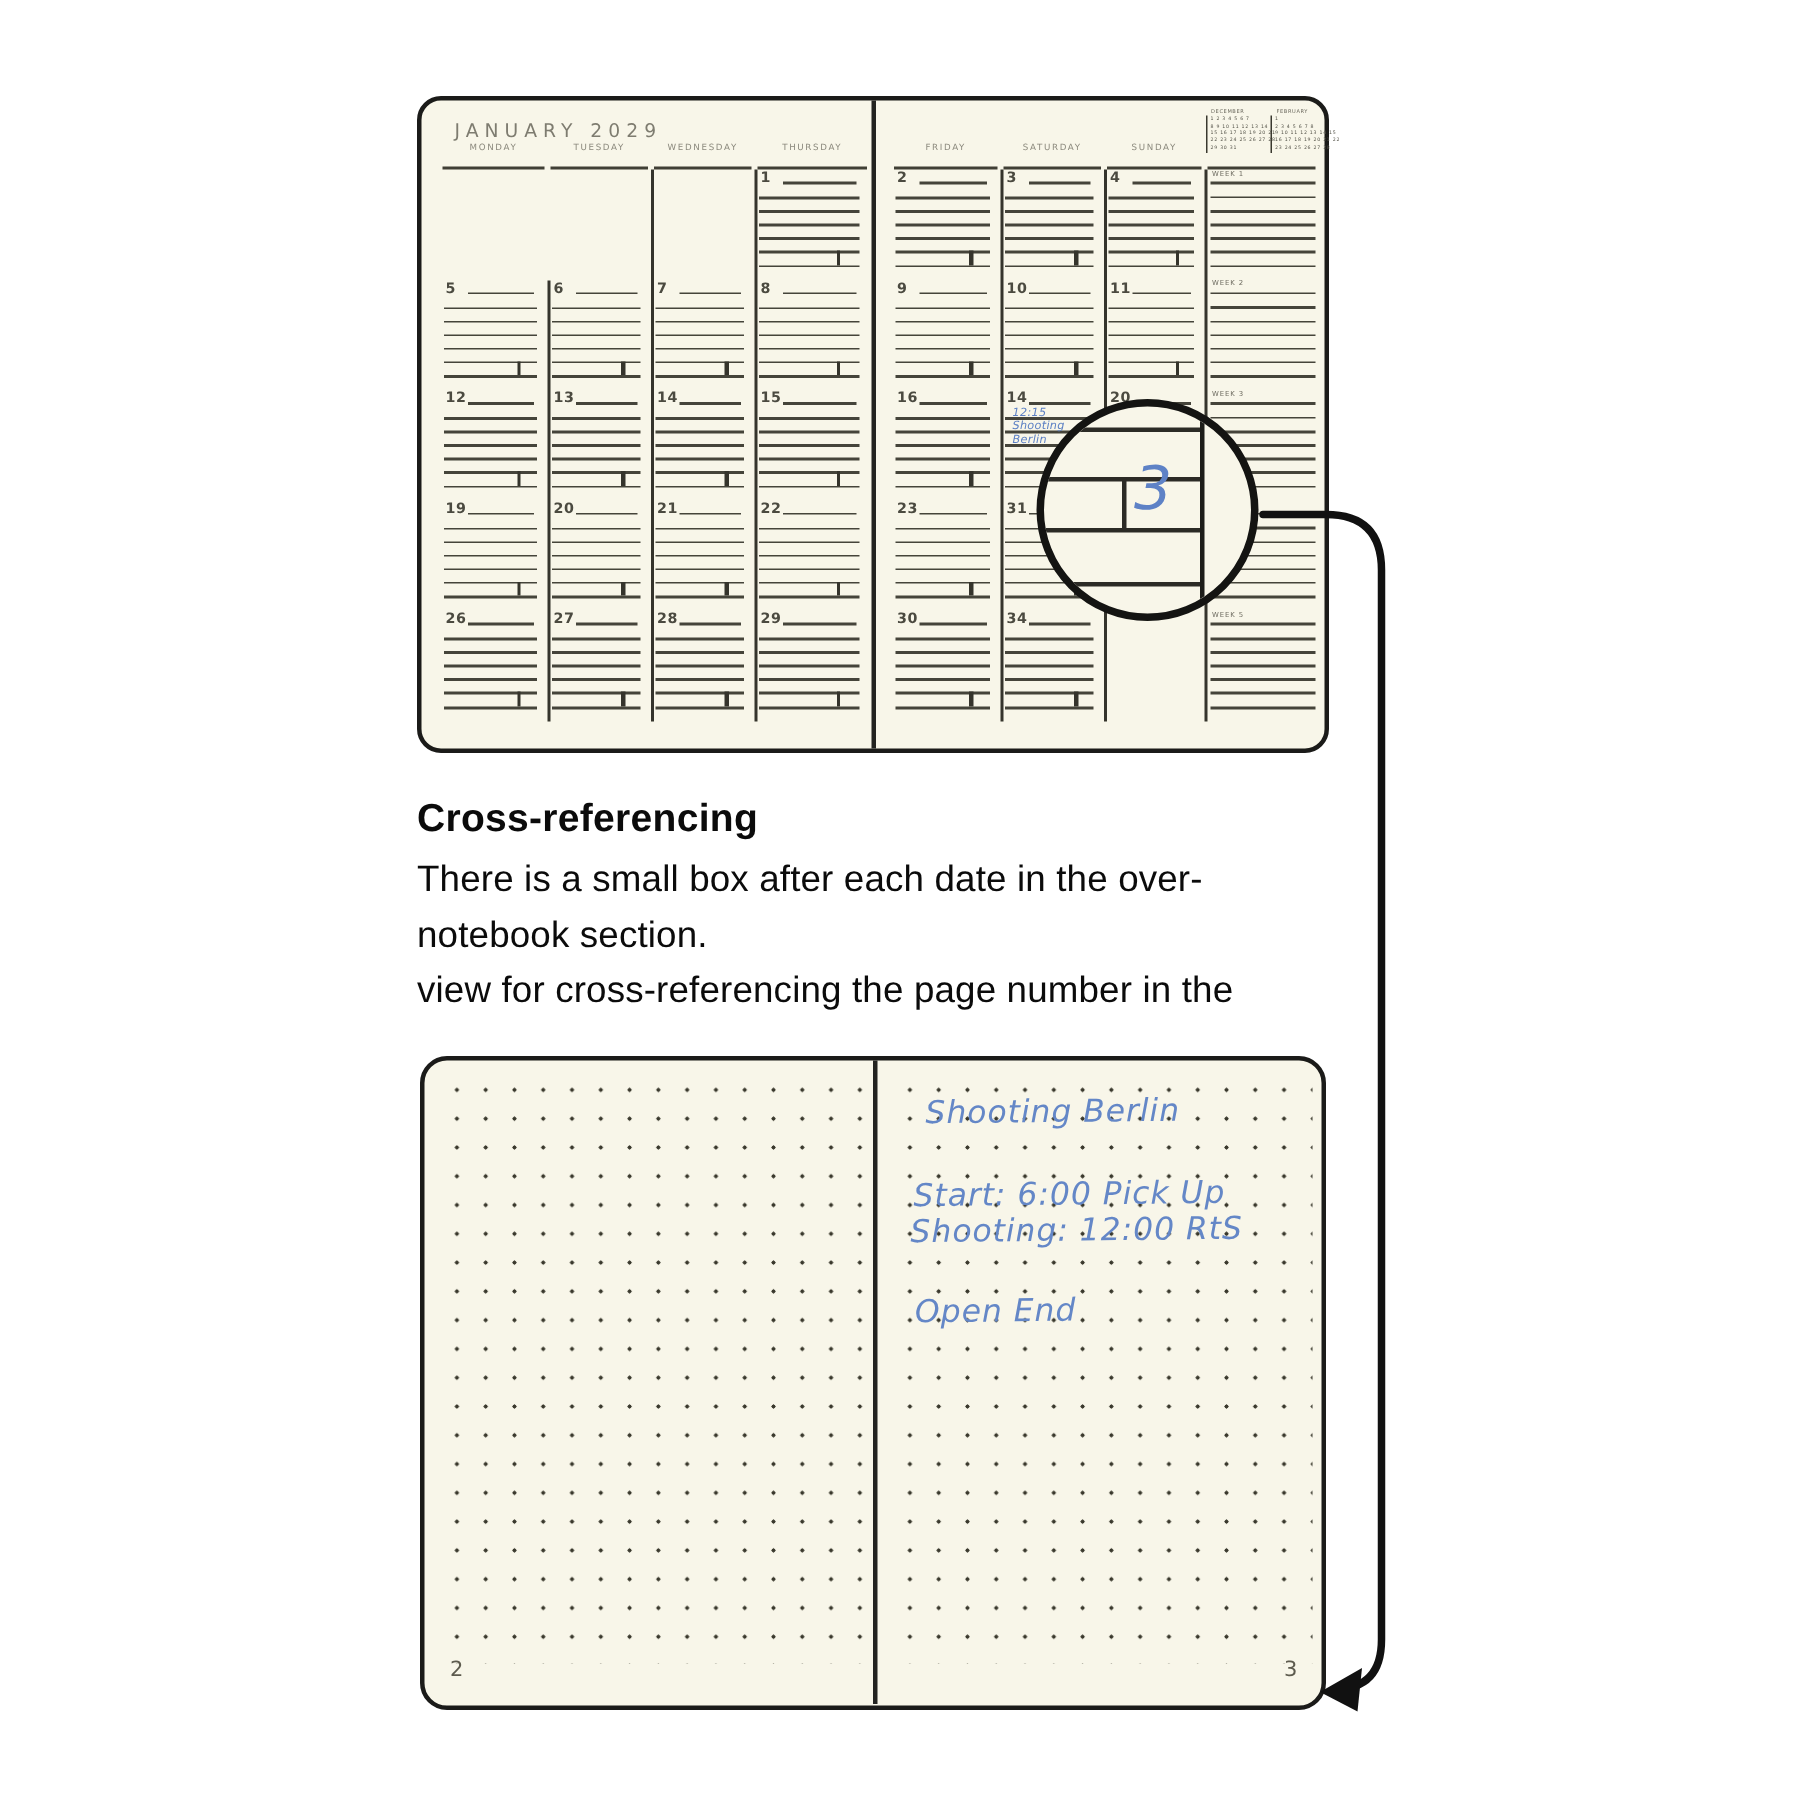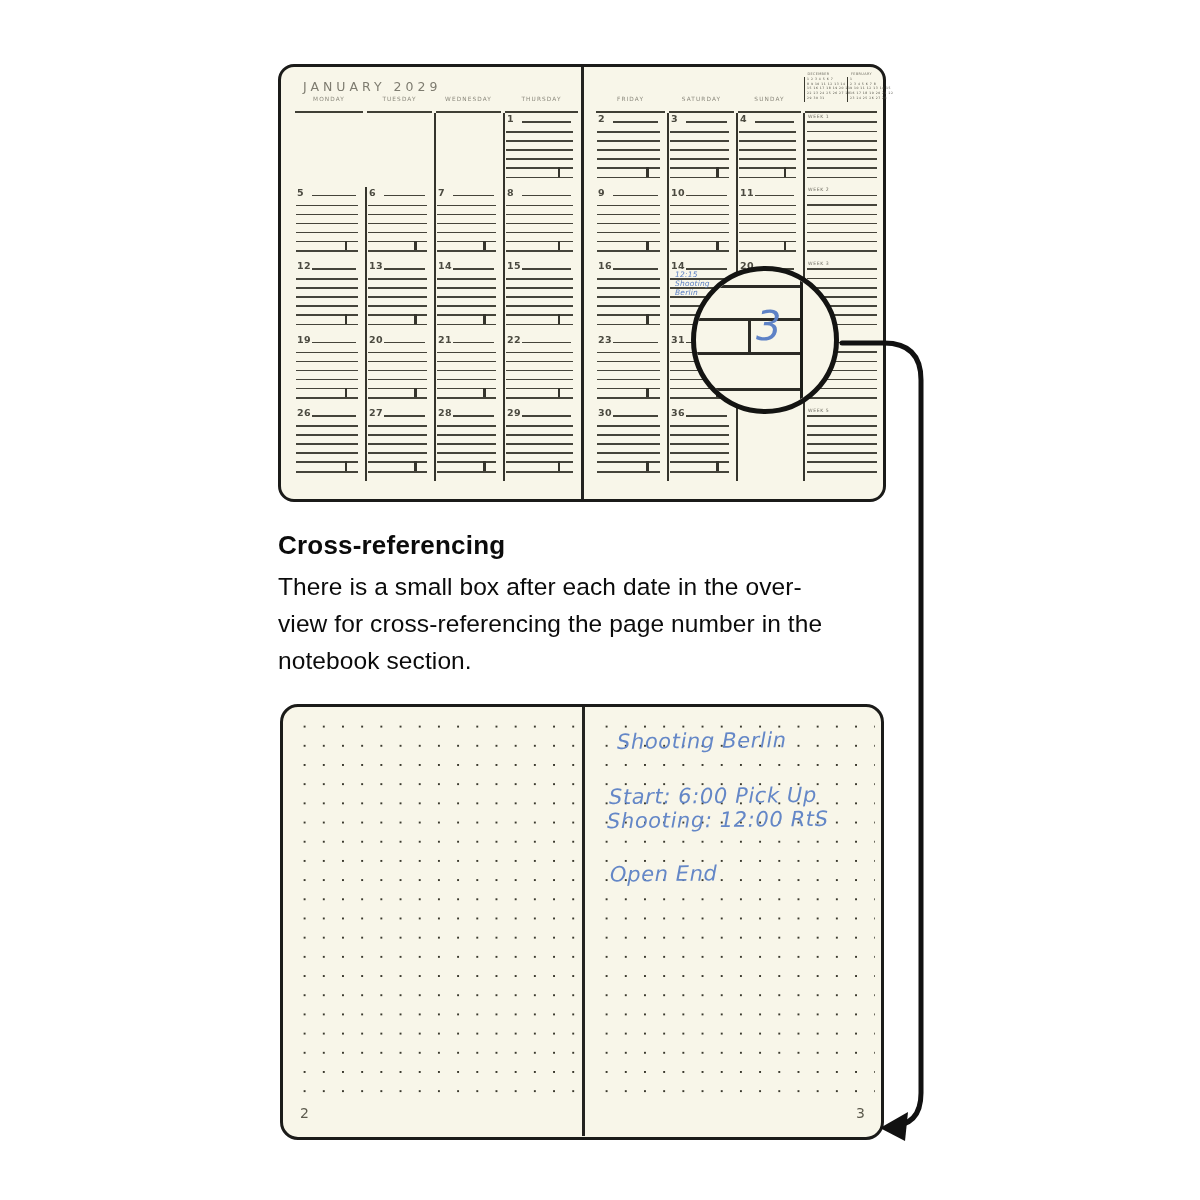--- a/index.html
+++ b/index.html
@@ -391,21 +391,21 @@
           <div class="hl" style="left: 17px; top: 8px; width: 45px;"></div>
           <div class="hl" style="left: 1px; top: 18px; width: 63px;"></div>
           <div class="hl" style="left: 1px; top: 27px; width: 63px;"></div>
           <div class="hl" style="left: 1px; top: 36px; width: 63px;"></div>
           <div class="hl" style="left: 1px; top: 45px; width: 63px;"></div>
           <div class="hl" style="left: 1px; top: 54px; width: 63px;"></div>
           <div class="hl" style="left: 1px; top: 63.5px; width: 63px;"></div>
           <div class="vl" style="left: 50.4px; top: 54px; height: 9.5px;"></div>
         </div>
         <div class="cell" style="left: 388px; top: 340.4px; width: 65px; height: 73.6px;">
-          <div class="daynum" style="">36</div>
+          <div class="daynum" style="">34</div>
           <div class="hl" style="left: 17px; top: 8px; width: 41px;"></div>
           <div class="hl" style="left: 1px; top: 18px; width: 59px;"></div>
           <div class="hl" style="left: 1px; top: 27px; width: 59px;"></div>
           <div class="hl" style="left: 1px; top: 36px; width: 59px;"></div>
           <div class="hl" style="left: 1px; top: 45px; width: 59px;"></div>
           <div class="hl" style="left: 1px; top: 54px; width: 59px;"></div>
           <div class="hl" style="left: 1px; top: 63.5px; width: 59px;"></div>
           <div class="vl" style="left: 47.4px; top: 54px; height: 9.5px;"></div>
         </div>
         <div class="week-label" style="left: 527px; top: 46.5px;">WEEK 1</div>
@@ -483,22 +483,22 @@
   </div>
 
   <svg class="arrow-svg" width="1200" height="1200" viewBox="0 0 1200 1200">
     <path d="M842 343 H884 Q921 343 921 380 V1093 Q921 1126 890 1126" fill="none" stroke="#111111" stroke-width="5" stroke-linecap="round"></path>
     <polygon points="880,1128 908,1112 905,1141" fill="#111111"></polygon>
   </svg>
 
   <div class="caption">
     <h1>Cross-referencing</h1>
     <div class="cap-line">There is a small box after each date in the over-</div>
+    <div class="cap-line">notebook section.</div>
     <div class="cap-line">view for cross-referencing the page number in the</div>
-    <div class="cap-line">notebook section.</div>
   </div>
 
   <div class="spread" id="nb-spread">
     <div class="dots" id="dots-l"></div>
     <div class="dots" id="dots-r"></div>
     <div class="spine" id="nb-spine"></div>
     <div class="hw" id="note-0">Shooting Berlin</div>
     <div class="hw" id="note-1">Start: 6:00 Pick Up</div>
     <div class="hw" id="note-2">Shooting: 12:00 RtS</div>
     <div class="hw" id="note-3">Open End</div>

